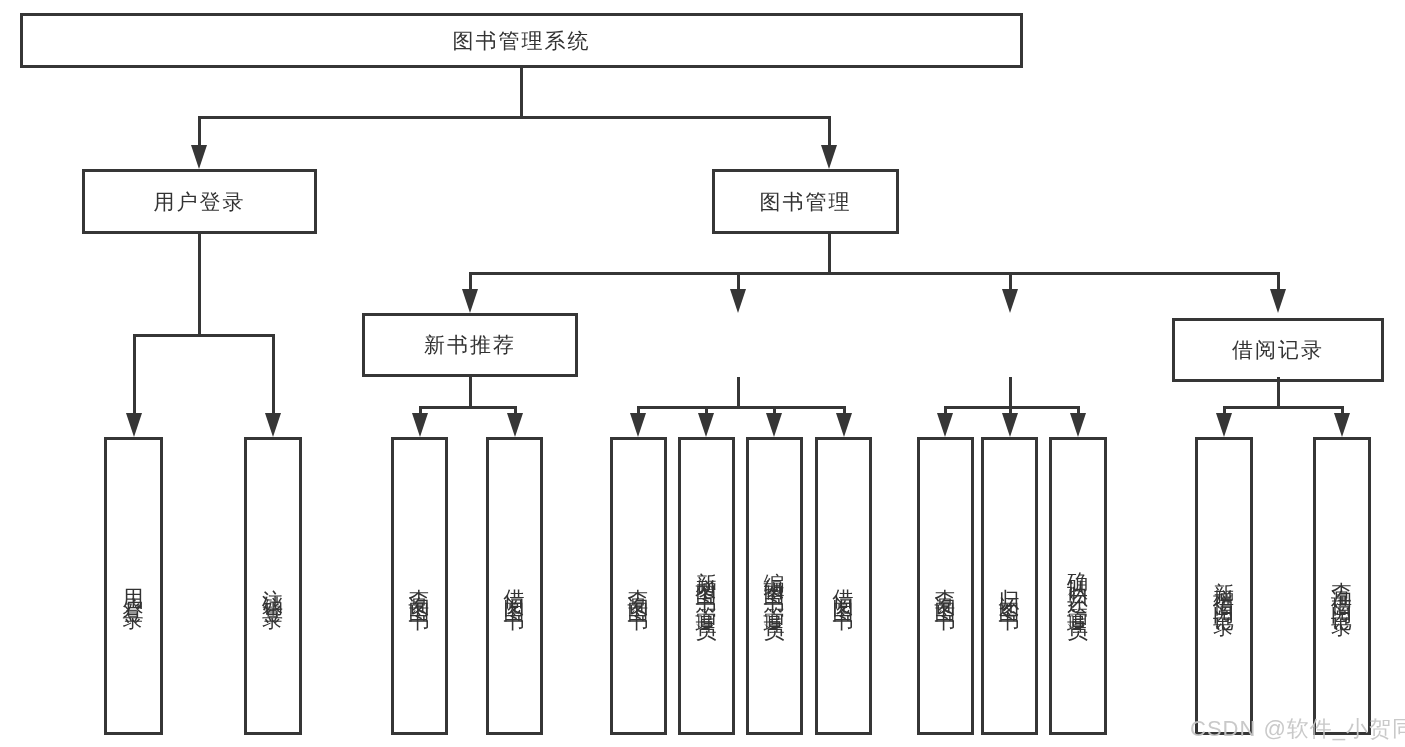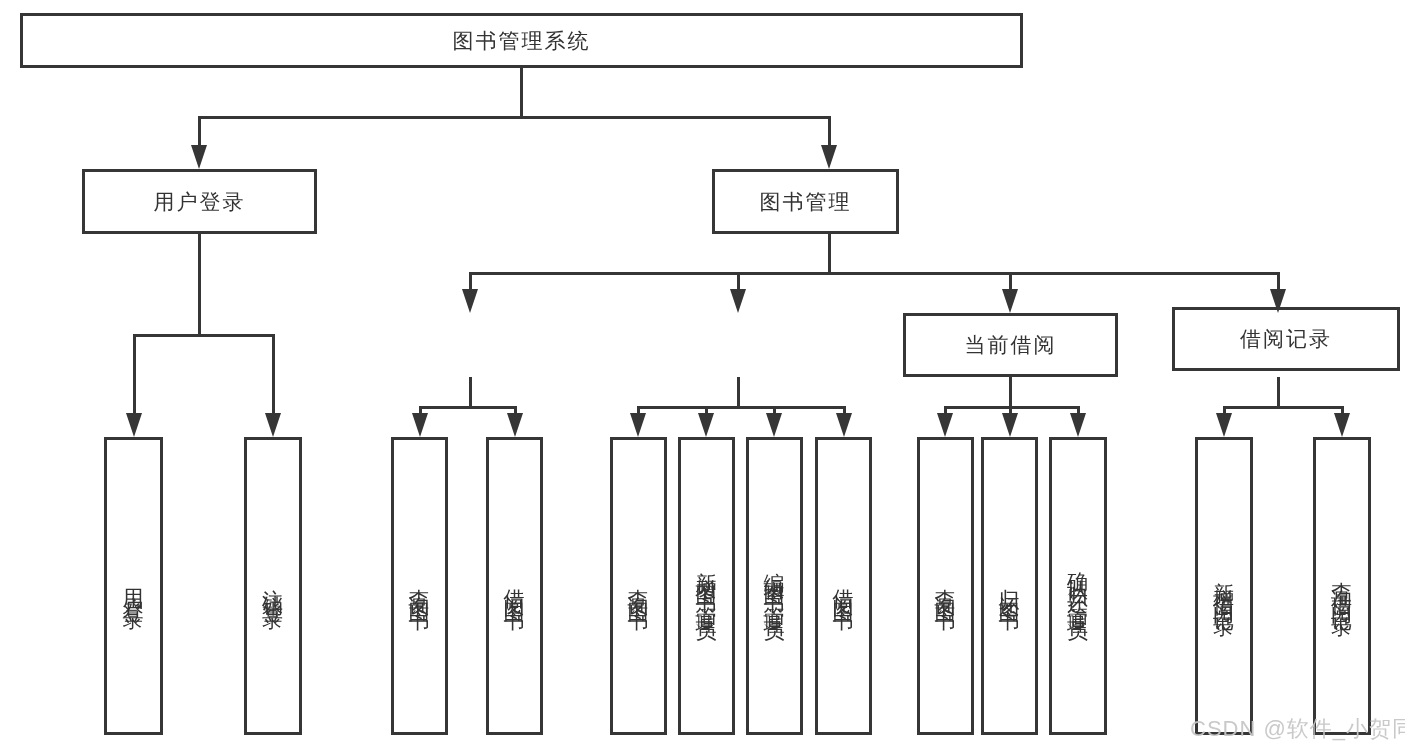--- a/index.html
+++ b/index.html
@@ -72,24 +72,24 @@
     <span class="h-label">图书管理系统</span>
   </div>
 
   <div class="node" style="left:82px; top:169px; width:235px; height:65px;">
     <span class="h-label">用户登录</span>
   </div>
   <div class="node" style="left:712px; top:169px; width:187px; height:65px;">
     <span class="h-label">图书管理</span>
   </div>
 
-  <div class="node" style="left:903px; top:313px; width:215px; height:64px;">
-    <span class="h-label">当前借阅</span>
+  <div class="node" style="left:362px; top:313px; width:216px; height:64px;">
+    <span class="h-label">新书推荐</span>
   </div>
-  <div class="node" style="left:1172px; top:307px; width:228px; height:64px;">
+  <div class="node" style="left:1172px; top:318px; width:212px; height:64px;">
     <span class="h-label">借阅记录</span>
   </div>
 
   <div class="node leaf" style="left:104px; top:437px; width:59px; height:298px;">
     <span class="v-label">用户登录</span>
   </div>
   <div class="node leaf" style="left:244px; top:437px; width:58px; height:298px;">
     <span class="v-label">注销登录</span>
   </div>
 

